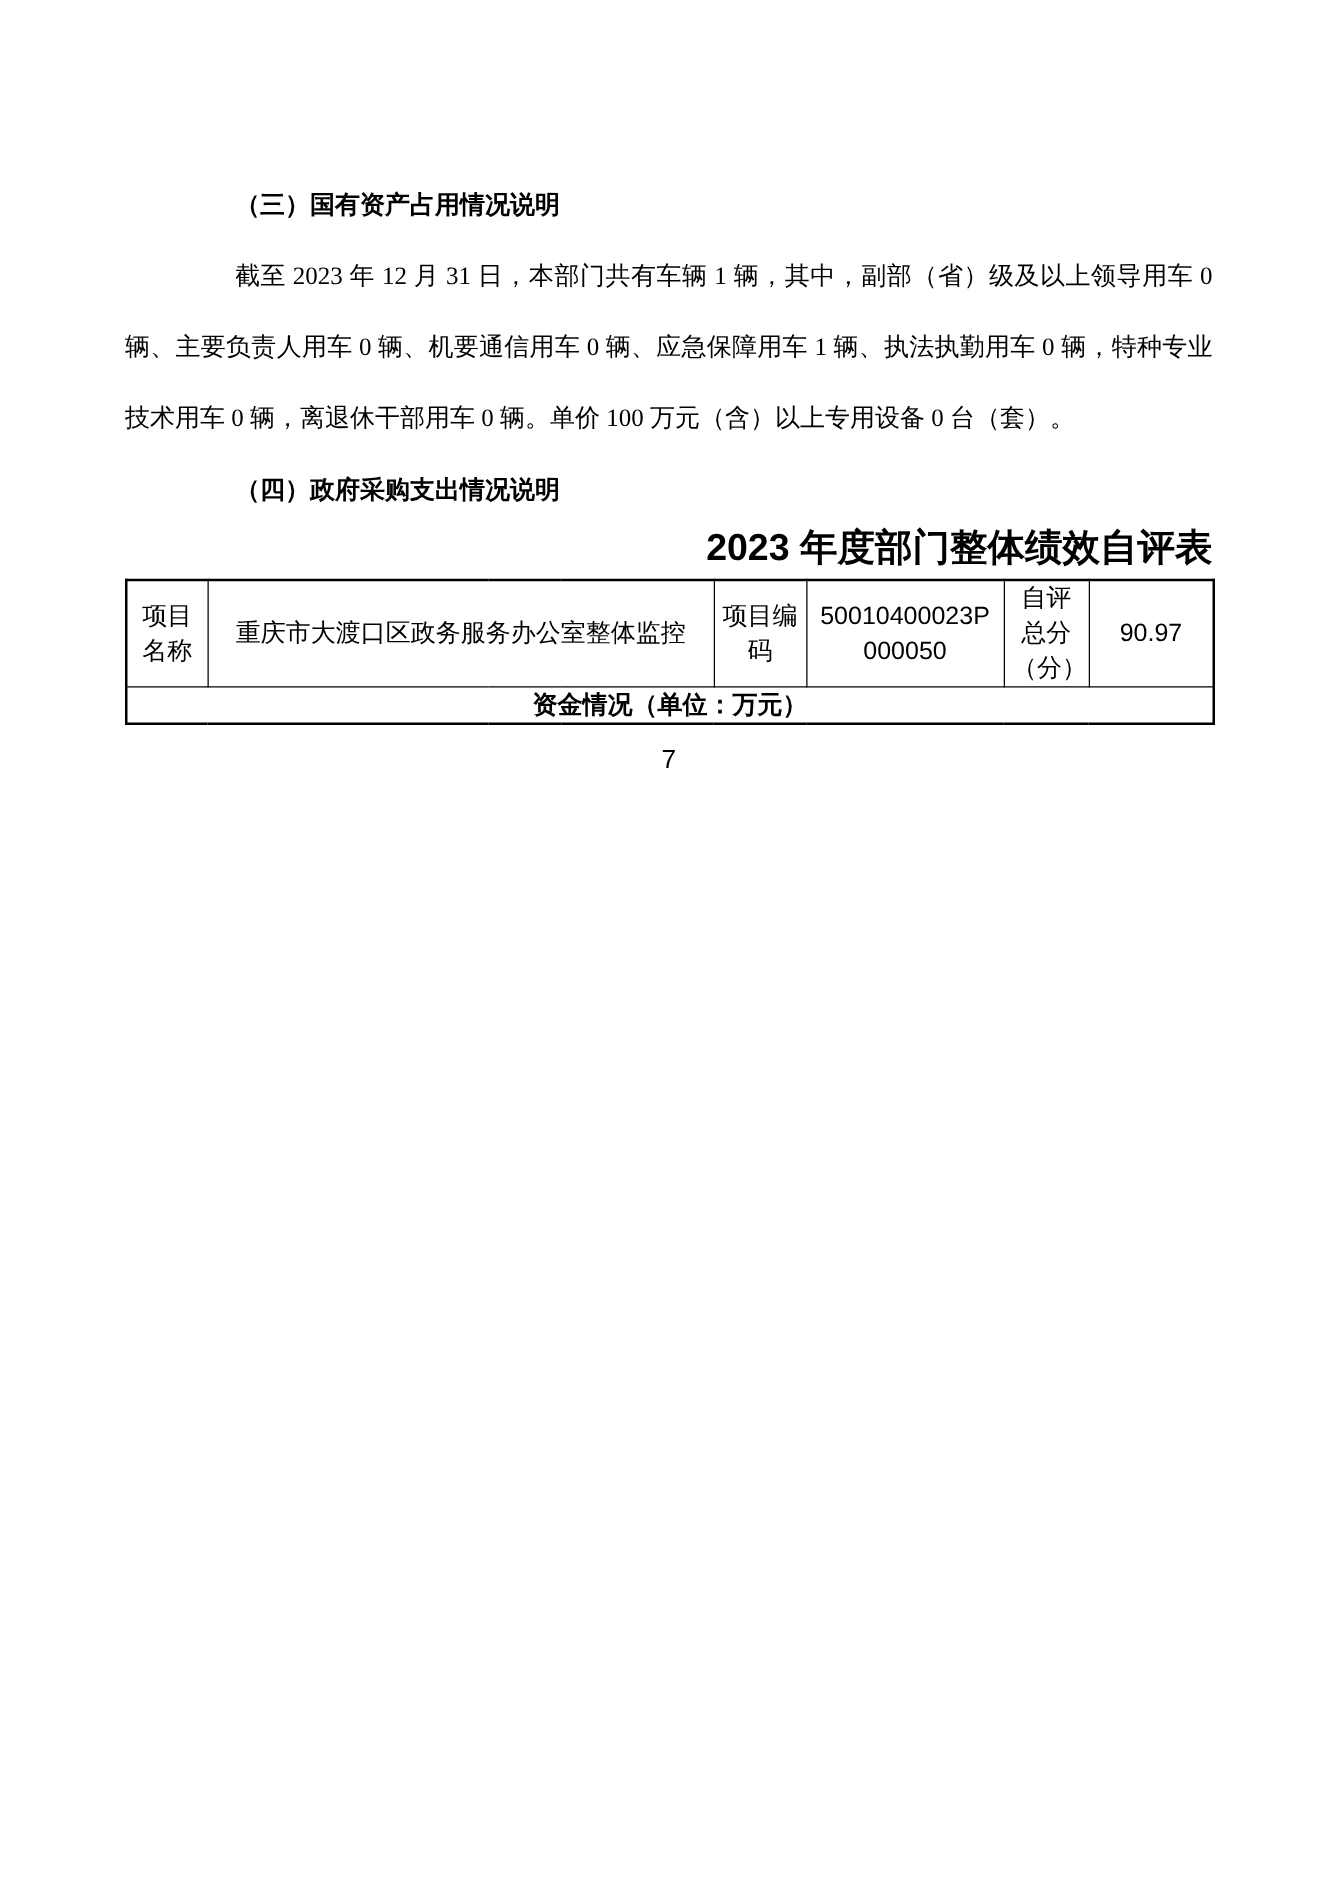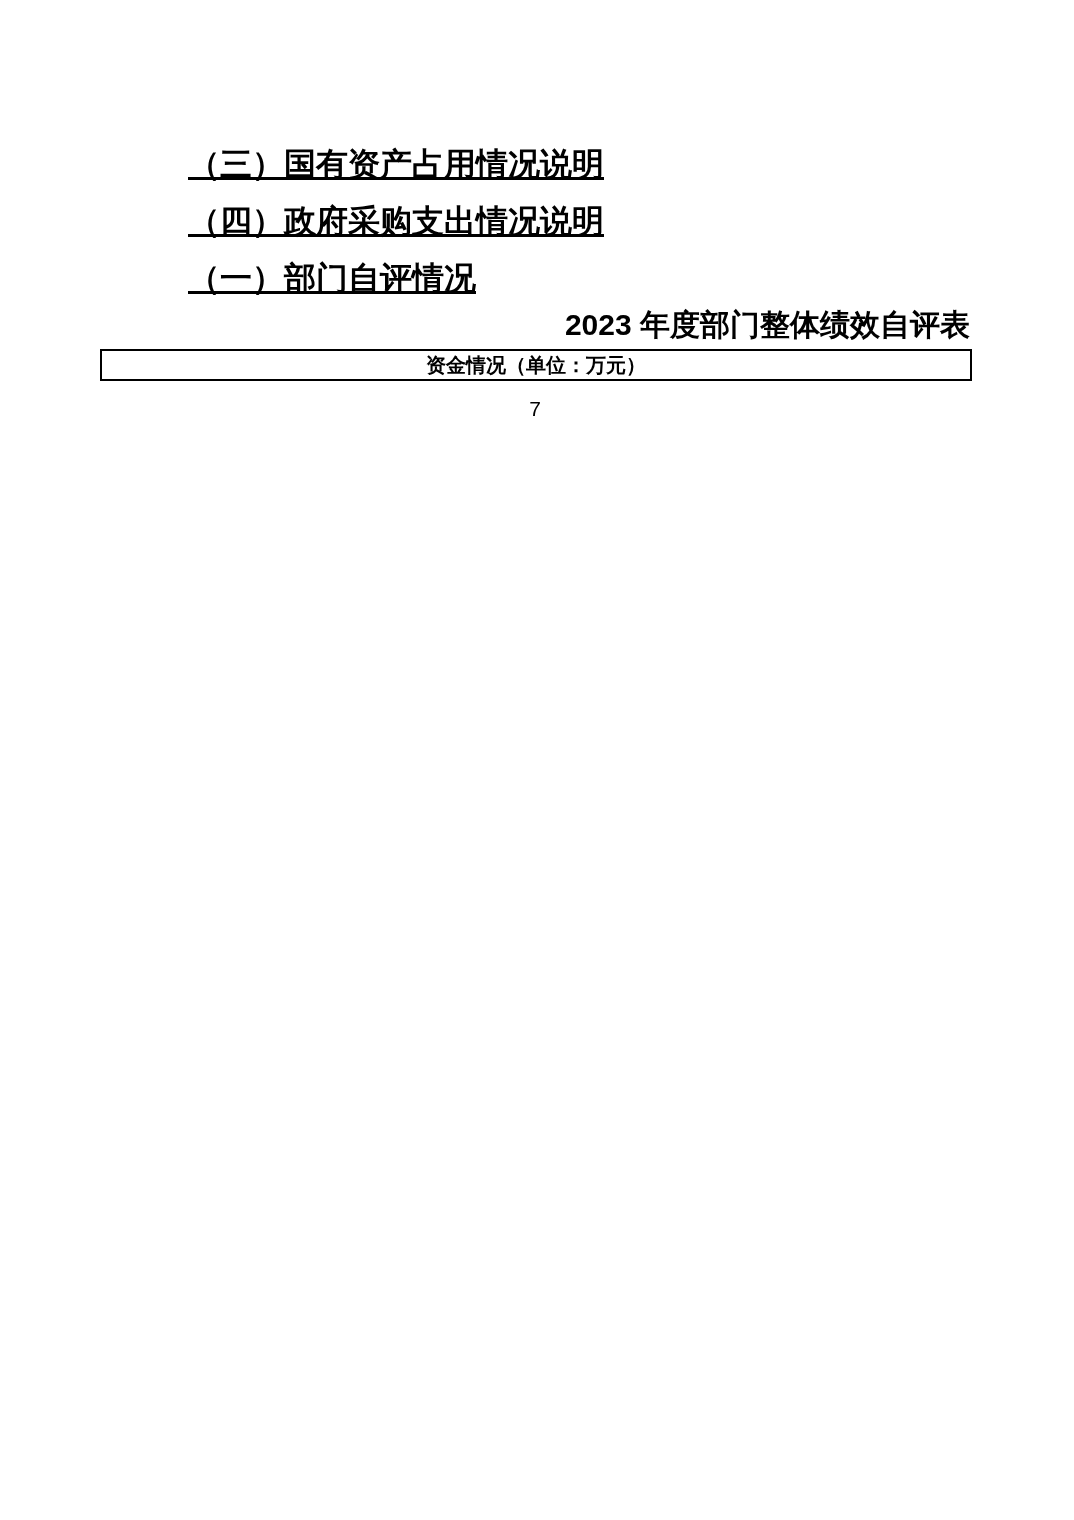--- a/index.html
+++ b/index.html
@@ -9,25 +9,24 @@
     font-family: "Liberation Serif", "DejaVu Serif", serif;
     color: #000;
     overflow: hidden;
   }
   .page {
     width: 1074px; height: 1520px;
     padding: 136px 104px 0 100px;
   }
   .h-kai, .h-hei, .para {
     margin: 0;
-    font-size: 32px;
+    font-size: 20px;
     line-height: 57px;
     text-indent: 88px;
     text-align: justify;
-    text-decoration: underline;
   }
   .h-kai {
     font-weight: bold;
     font-family: "Liberation Serif", "DejaVu Serif", serif;
   }
   .h-hei {
     font-weight: bold;
     font-family: "Liberation Sans", "DejaVu Sans", sans-serif;
   }
   .para {
@@ -73,39 +72,47 @@
     line-height: 28px;
     font-family: "Liberation Sans", "DejaVu Sans", sans-serif;
   }
 </style>
 </head>
 <body>
 
 <div class="page">
 
   <h3 class="h-kai">（三）国有资产占用情况说明</h3>
+  <p class="para">截至 2023 年 12 月 31 日，本部门共有车辆 1 辆，其中，副部（省）级及以上领导用车 0 辆、主要负责人用车 0 辆、机要通信用车 0 辆、应急保障用车 1 辆、执法执勤用车 0 辆，特种专业技术用车 0 辆，离退休干部用车 0 辆。单价 100 万元（含）以上专用设备 0 台（套）。</p>
 
   <h3 class="h-kai">（四）政府采购支出情况说明</h3>
 
-  <h3 class="h-kai">（一）部门自评情况</h3>
 
   <div class="table-title">2023 年度部门整体绩效自评表</div>
 
   <table class="self-eval">
     <colgroup>
       <col style="width:65px">
       <col style="width:225px">
       <col style="width:58px">
       <col style="width:122px">
       <col style="width:74px">
       <col style="width:158px">
       <col style="width:68px">
       <col style="width:100px">
     </colgroup>
     <tbody>
+      <tr class="row-1">
+        <td class="pad10">项目名称</td>
+        <td class="pad3" colspan="3">重庆市大渡口区政务服务办公室整体监控</td>
+        <td class="pad10">项目编码</td>
+        <td class="pad0 code">50010400023P000050</td>
+        <td class="pad5">自评总分（分）</td>
+        <td class="pad3">90.97</td>
+      </tr>
       <tr class="row-3">
         <td colspan="8">资金情况（单位：万元）</td>
       </tr>
     </tbody>
   </table>
 
   <div class="page-number">7</div>
 
 </div>
 

